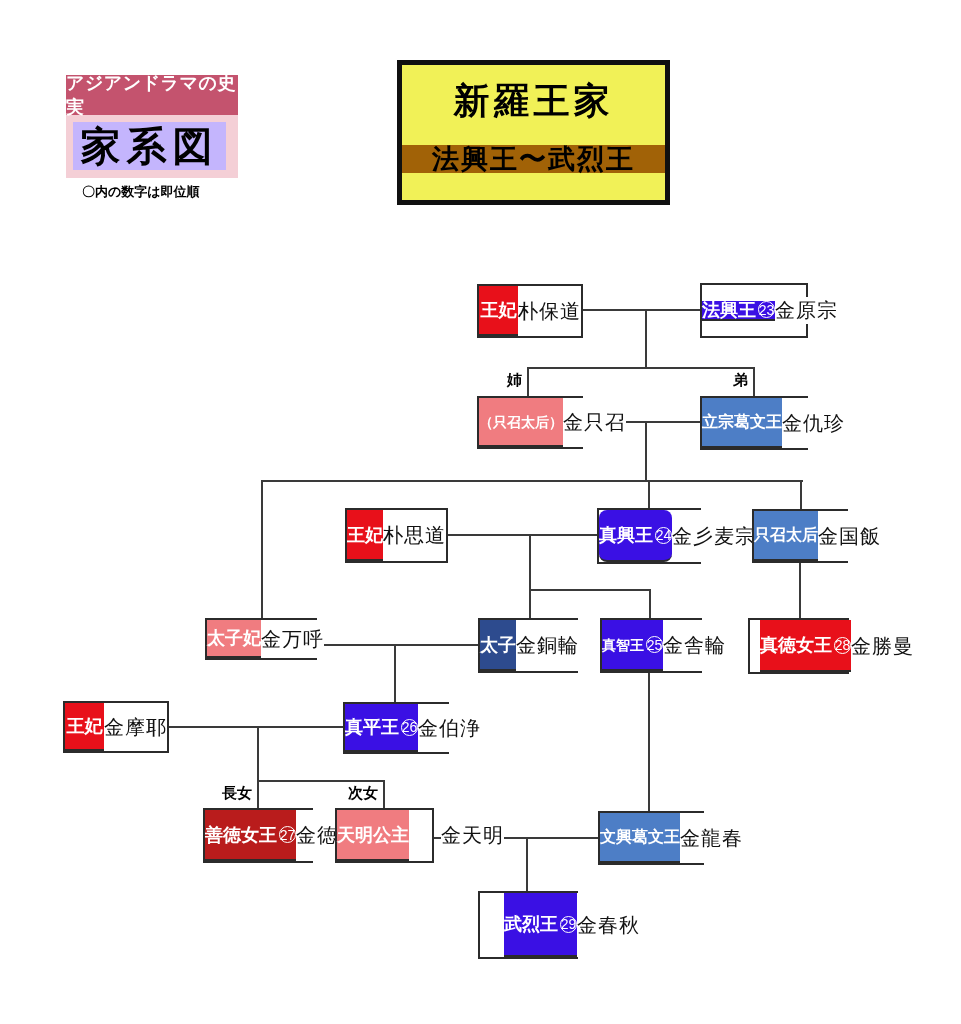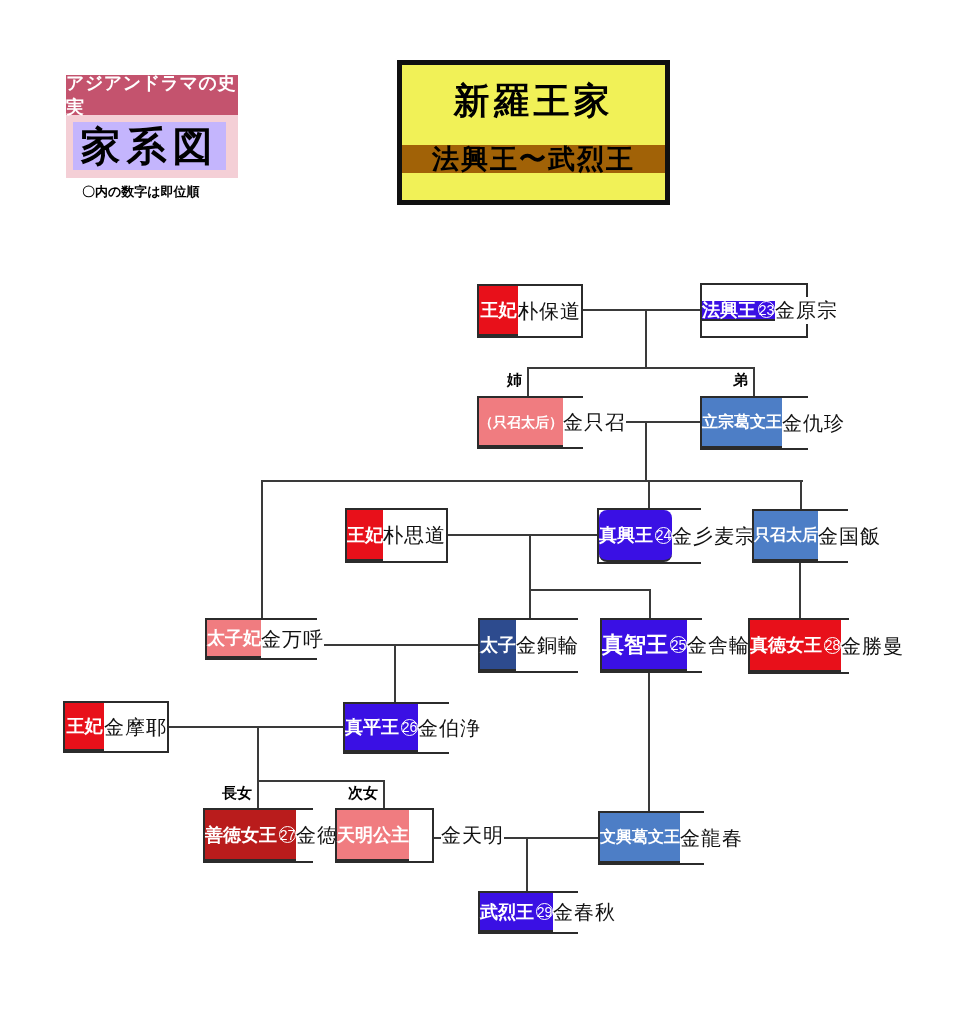--- a/index.html
+++ b/index.html
@@ -134,26 +134,26 @@
         <div class="pname">金万呼</div>
       </div>
       <div class="person" style="left: 478px; top: 618px; width: 100px; height: 55px;">
         <div class="ptitle" style="background: rgb(45, 75, 142);">
           <span style="font-size: 18px;">太子</span>
         </div>
         <div class="pname">金銅輪</div>
       </div>
       <div class="person" style="left: 600px; top: 618px; width: 102px; height: 55px;">
         <div class="ptitle" style="background: rgb(58, 16, 228);">
-          <span style="font-size: 22px;">真智王</span>
+          <span style="font-size: 14px;">真智王</span>
           <span class="rnum">25</span>
         </div>
         <div class="pname">金舎輪</div>
       </div>
-      <div class="person" style="left: 748px; top: 618px; width: 101px; height: 56px;">
+      <div class="person" style="left: 748px; top: 618px; width: 101px; height: 56px; padding-left: 10px;">
         <div class="ptitle" style="background: rgb(232, 16, 26);">
           <span style="font-size: 18px;">真徳女王</span>
           <span class="rnum">28</span>
         </div>
         <div class="pname">金勝曼</div>
       </div>
       <div class="person" style="left: 63px; top: 701px; width: 106px; height: 52px;">
         <div class="ptitle" style="background: rgb(232, 16, 26);">
           <span style="font-size: 18px;">王妃</span>
         </div>
@@ -178,21 +178,21 @@
           <span style="font-size: 18px;">天明公主</span>
         </div>
         <div class="pname">金天明</div>
       </div>
       <div class="person" style="left: 598px; top: 811px; width: 106px; height: 54px;">
         <div class="ptitle" style="background: rgb(77, 126, 198);">
           <span style="font-size: 16px;">文興葛文王</span>
         </div>
         <div class="pname">金龍春</div>
       </div>
-      <div class="person" style="left: 478px; top: 891px; width: 100px; height: 43px;">
+      <div class="person" style="left: 478px; top: 891px; width: 100px; height: 68px; padding-left: 24px;">
         <div class="ptitle" style="background: rgb(58, 16, 228);">
           <span style="font-size: 18px;">武烈王</span>
           <span class="rnum">29</span>
         </div>
         <div class="pname">金春秋</div>
       </div>
       <div class="rlabel" style="left: 467px; top: 371px; width: 55px;">姉</div>
       <div class="rlabel" style="left: 693px; top: 371px; width: 55px;">弟</div>
       <div class="rlabel" style="left: 197px; top: 784px; width: 55px;">長女</div>
       <div class="rlabel" style="left: 323px; top: 784px; width: 55px;">次女</div>

